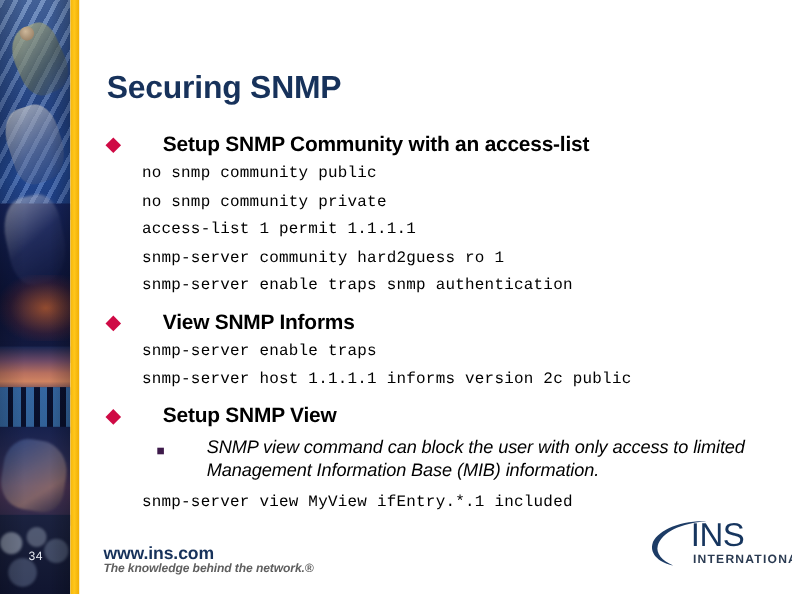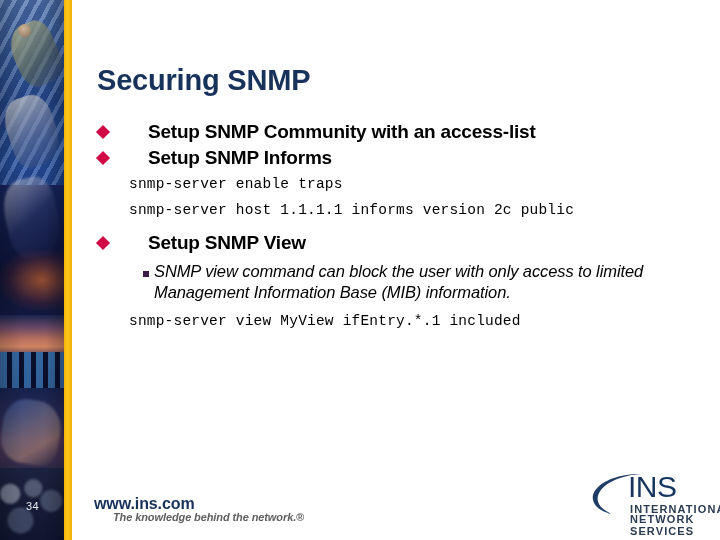--- a/index.html
+++ b/index.html
@@ -198,21 +198,21 @@
     font-family: "Liberation Mono", "DejaVu Sans Mono", monospace;
     font-size: 14.5px;
     line-height: 25.5px;
     color: #000000;
     white-space: pre;
     letter-spacing: 0.2px;
   }
 
   .level2 {
     position: relative;
-    padding-left: 82px;
+    padding-left: 116px;
     margin-top: 6px;
     margin-bottom: 6px;
   }
   .l2-bullet {
     position: absolute;
     left: 71px;
     top: 10px;
     width: 6px;
     height: 6px;
     background: #3d1a4a;
@@ -237,21 +237,20 @@
   }
   #footer-tagline {
     position: absolute;
     left: 94px;
     top: 511px;
     font-size: 11px;
     font-style: italic;
     font-weight: bold;
     color: #5f5f5f;
     letter-spacing: -0.1px;
-    margin-left: 19px;
   }
 
   
   #logo {
     position: absolute;
     left: 588px;
     top: 470px;
     width: 122px;
     height: 56px;
   }
@@ -308,24 +307,31 @@
   <div id="content">
 
     <div id="slide-title">Securing SNMP</div>
 
     <div id="body-block">
 
       <div class="level1">
         <span class="l1-bullet"></span>
         <div class="l1-text">Setup SNMP Community with an access-list</div>
       </div>
+      <div class="code-block">
+        <div class="code-line">no snmp community public</div>
+        <div class="code-line">no snmp community private</div>
+        <div class="code-line">access-list 1 permit 1.1.1.1</div>
+        <div class="code-line">snmp-server community hard2guess ro 1</div>
+        <div class="code-line">snmp-server enable traps snmp authentication</div>
+      </div>
 
       <div class="level1">
         <span class="l1-bullet"></span>
-        <div class="l1-text">Setup SNMP Informs</div>
+        <div class="l1-text">View SNMP Informs</div>
       </div>
       <div class="code-block">
         <div class="code-line">snmp-server enable traps</div>
         <div class="code-line">snmp-server host 1.1.1.1 informs version 2c public</div>
       </div>
 
       <div class="level1">
         <span class="l1-bullet"></span>
         <div class="l1-text">Setup SNMP View</div>
       </div>
@@ -342,16 +348,15 @@
 
   <div id="footer-url">www.ins.com</div>
   <div id="footer-tagline">The knowledge behind the network.®</div>
 
   <div id="logo">
     <svg id="logo-swoosh" viewBox="0 0 56 44">
       <path d="M54 3 C30 2, 8 12, 5 24 C3 33, 12 41, 24 43 C14 39, 8 32, 10 25 C13 13, 32 4, 54 3 Z" fill="#1d3c66"></path>
     </svg>
     <div id="logo-ins">INS</div>
     <div id="logo-sub1">INTERNATIONAL</div>
-    <div id="logo-sub2">NETWORK SERVICES</div>
   </div>
 
 </div>
 
 </body></html>

